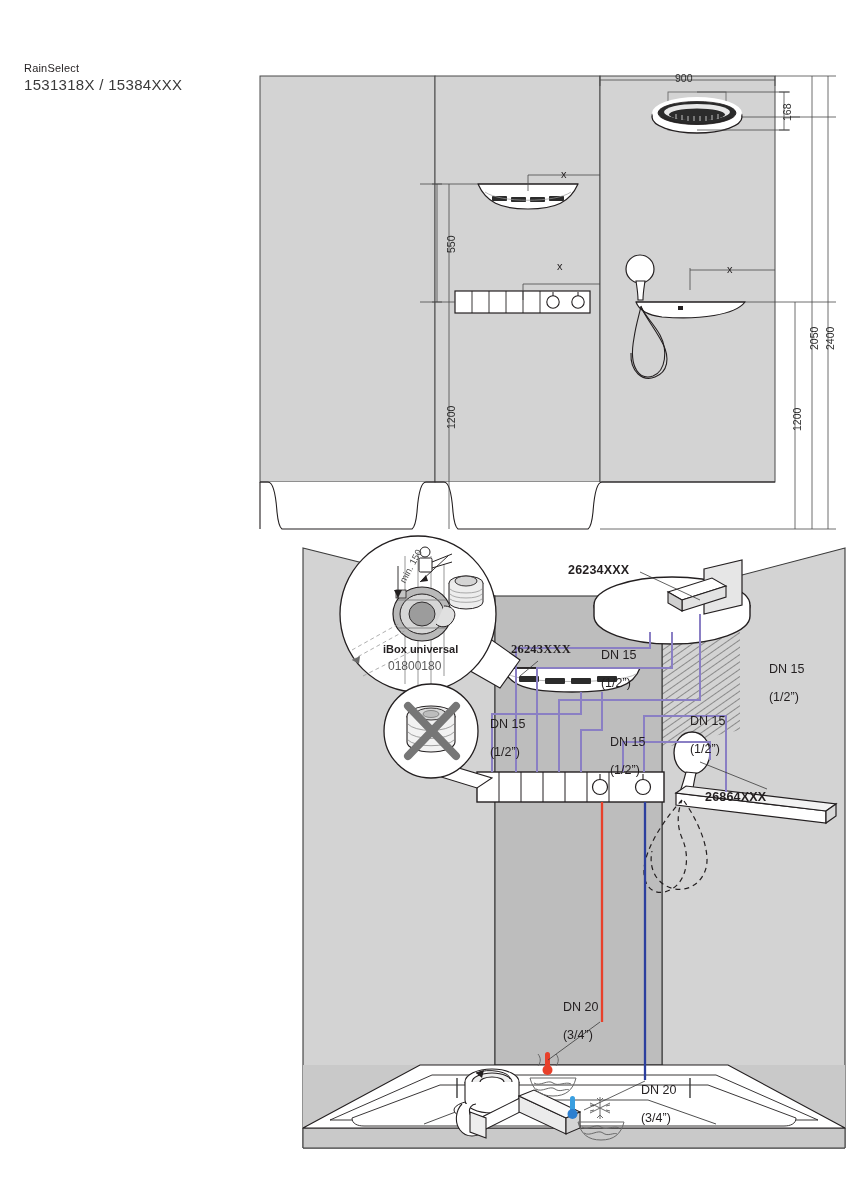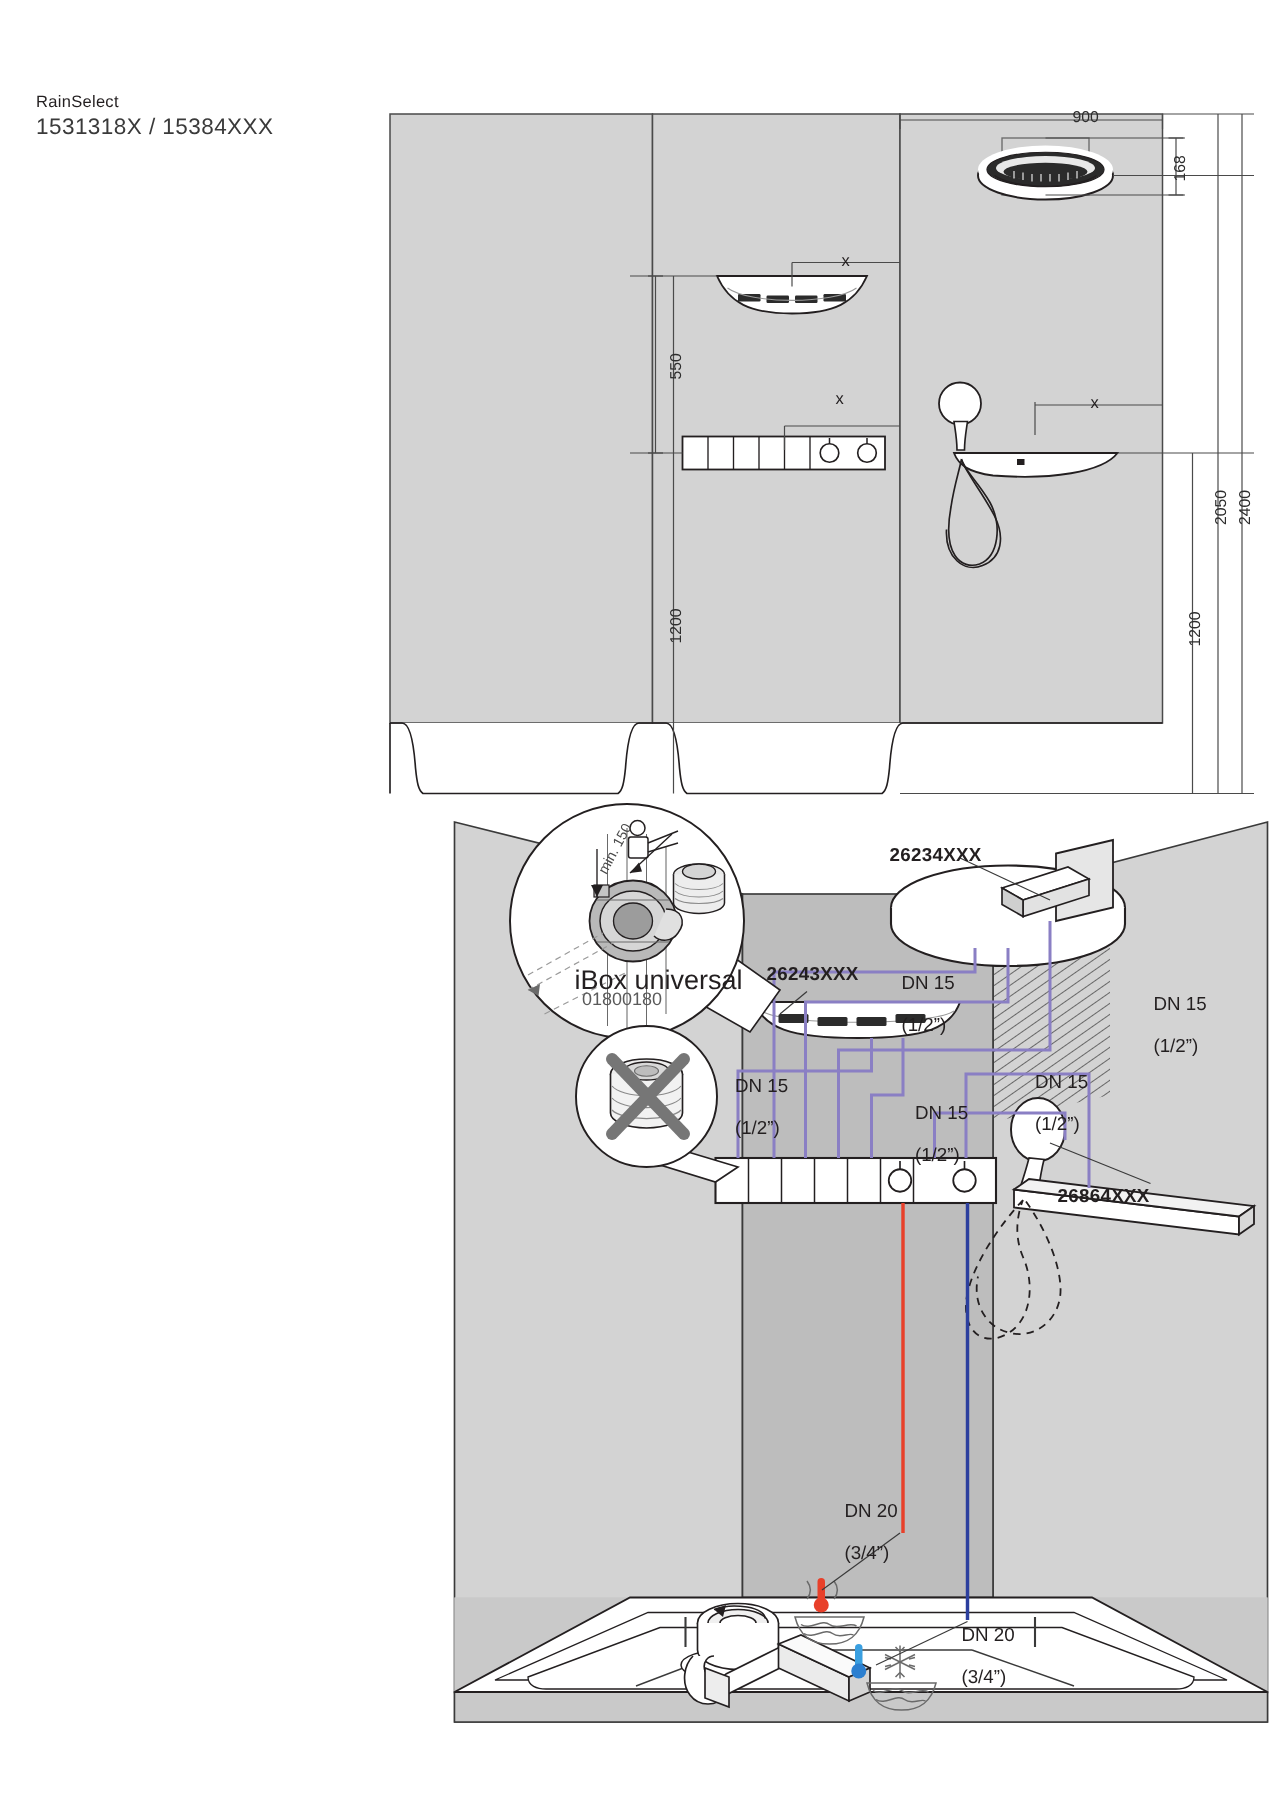--- a/index.html
+++ b/index.html
@@ -11,24 +11,24 @@
   }
   #sheet{position:absolute;left:0;top:0;width:848px;height:1200px;}
   #sheet svg{display:block;}
 
   .title-block{position:absolute;left:24px;top:62px;line-height:1.25;}
   .title-block .prod{font-size:11px;font-weight:normal;letter-spacing:.2px;color:#231f20;}
   .title-block .code{font-size:15px;font-weight:normal;color:#3a3a3a;letter-spacing:.3px;}
 
   .lbl{position:absolute;font-size:12.5px;line-height:1.12;color:#231f20;white-space:pre;}
   .lbl.bold{font-weight:bold;font-size:12.5px;letter-spacing:.2px;}
-  .lbl.dim{font-size:10.5px;color:#2d2d2d;margin-left:40px;}
+  .lbl.dim{font-size:10.5px;color:#2d2d2d;}
   .lbl.dimv{font-size:10.5px;color:#2d2d2d;transform:rotate(-90deg);transform-origin:left top;}
   .lbl.tiny{font-size:9.5px;color:#4a4a4a;}
-  .lbl.ibox{font-size:18px;font-weight:normal;}
+  .lbl.ibox{font-size:11px;font-weight:bold;}
   .lbl.iboxnum{font-size:12px;color:#5a5a5a;}
   .lbl.xm{font-size:11px;}
 </style>
 </head>
 <body>
 
 <div class="title-block">
   <div class="prod">RainSelect</div>
   <div class="code">1531318X / 15384XXX</div>
 </div>
@@ -374,22 +374,22 @@
 <div class="lbl dimv" style="left:446px;top:253px;">550</div>
 <div class="lbl dimv" style="left:446px;top:429px;">1200</div>
 <div class="lbl dimv" style="left:809px;top:350px;">2050</div>
 <div class="lbl dimv" style="left:825px;top:350px;">2400</div>
 <div class="lbl dimv" style="left:792px;top:431px;">1200</div>
 
 <div class="lbl xm" style="left:561px;top:168px;">x</div>
 <div class="lbl xm" style="left:557px;top:260px;">x</div>
 <div class="lbl xm" style="left:727px;top:263px;">x</div>
 
-<div class="lbl bold" style="left:593px;top:563px;">26234XXX</div>
-<div class="lbl bold" style="left:511px;top:642px;">26243XXX</div>
+<div class="lbl bold" style="left:568px;top:563px;">26234XXX</div>
+<div class="lbl bold" style="left:511px;top:642px;font-family:Liberation Serif, serif;">26243XXX</div>
 <div class="lbl bold" style="left:705px;top:790px;">26864XXX</div>
 
 <div class="lbl ibox" style="left:383px;top:643px;">iBox universal</div>
 <div class="lbl iboxnum" style="left:388px;top:660px;text-align:right;">01800180</div>
 <div class="lbl tiny" style="left:398px;top:580px;transform:rotate(-62deg);transform-origin:left top;">min. 150</div>
 
 <div class="lbl" style="left:594px;top:634px;">
   <span>DN 15</span><br>
   <span>(1/2”)</span>
 </div>

